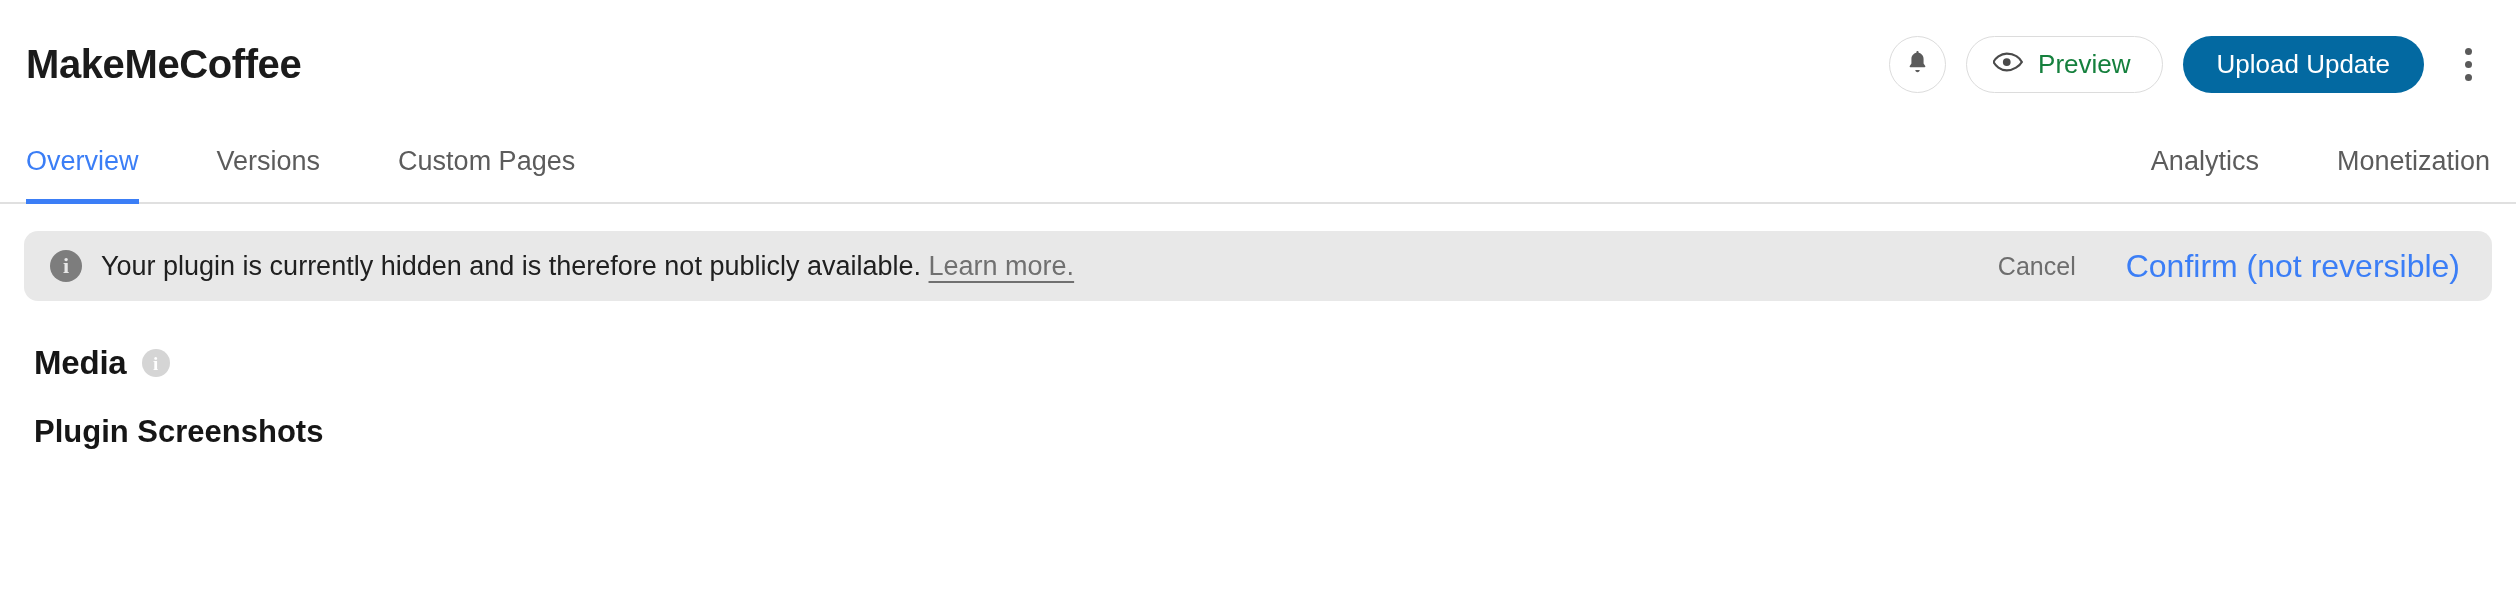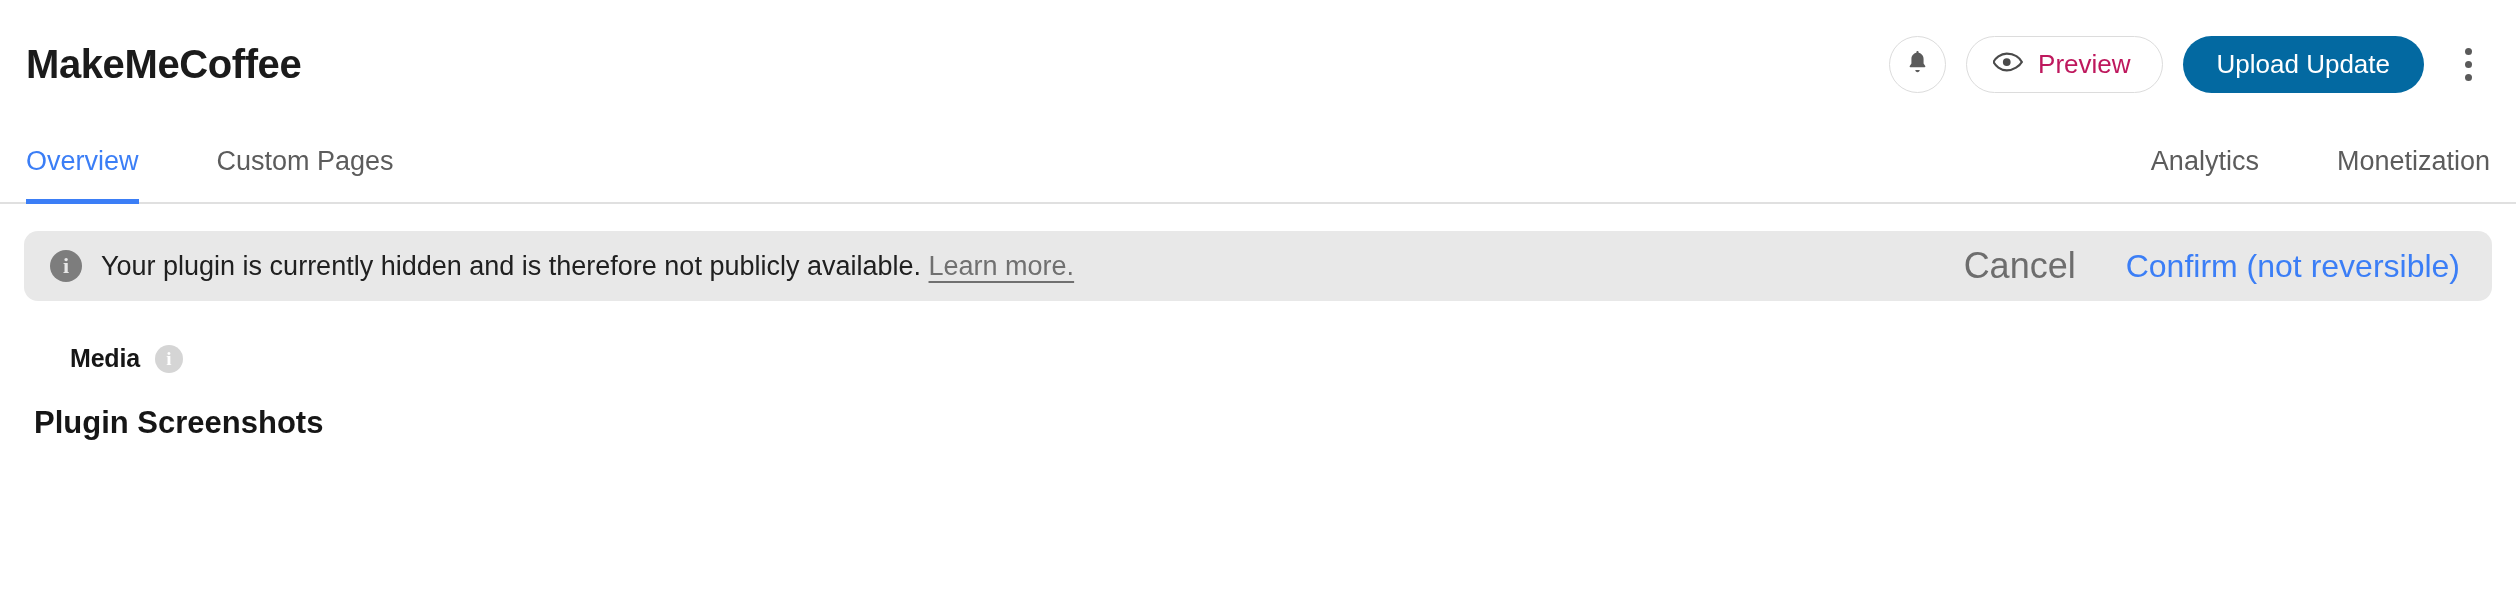--- a/index.html
+++ b/index.html
@@ -62,21 +62,21 @@
     border: 1.6px solid #dcdcdc;
     background: #fff;
     display: flex;
     align-items: center;
     gap: 15px;
     padding: 0 31px 0 26px;
     cursor: pointer;
   }
   .preview-btn .label {
     font-size: 26px;
-    color: #be185d;
+    color: #15803d;
   }
 
   .upload-btn {
     height: 57px;
     border-radius: 30px;
     background: #0369a1;
     border: none;
     color: #ffffff;
     font-size: 26px;
     font-family: "Liberation Sans", sans-serif;
@@ -197,21 +197,21 @@
     cursor: pointer;
   }
 
   .banner-actions {
     margin-left: auto;
     display: flex;
     align-items: center;
     gap: 50px;
   }
   .banner-cancel {
-    font-size: 36px;
+    font-size: 25px;
     color: #6d6d6d;
     cursor: pointer;
     background: none;
     border: none;
     font-family: "Liberation Sans", sans-serif;
     white-space: nowrap;
   }
   .banner-confirm {
     font-size: 32px;
     color: #3b7ef6;
@@ -228,25 +228,24 @@
   }
 
   .section-head {
     display: flex;
     align-items: center;
     gap: 15px;
     margin-top: 43px;
     padding-left: 10px;
   }
   .section-title {
-    font-size: 25px;
+    font-size: 33px;
     font-weight: 700;
     color: #161616;
     letter-spacing: -0.2px;
-    margin-left: 36px;
   }
   .info-circle-light {
     width: 28px;
     height: 28px;
     border-radius: 50%;
     background: #d5d5d5;
     display: flex;
     align-items: center;
     justify-content: center;
     cursor: pointer;
@@ -318,20 +317,21 @@
         <span></span>
         <span></span>
       </button>
 
     </div>
   </div>
 
   <div class="tabbar">
     <div class="tabs-left">
       <div class="tab active">Overview</div>
+      <div class="tab">Versions</div>
       <div class="tab">Custom Pages</div>
     </div>
     <div class="tabs-right">
       <div class="tab">Analytics</div>
       <div class="tab">Monetization</div>
     </div>
   </div>
 
   <div class="banner-wrap">
     <div class="banner">

